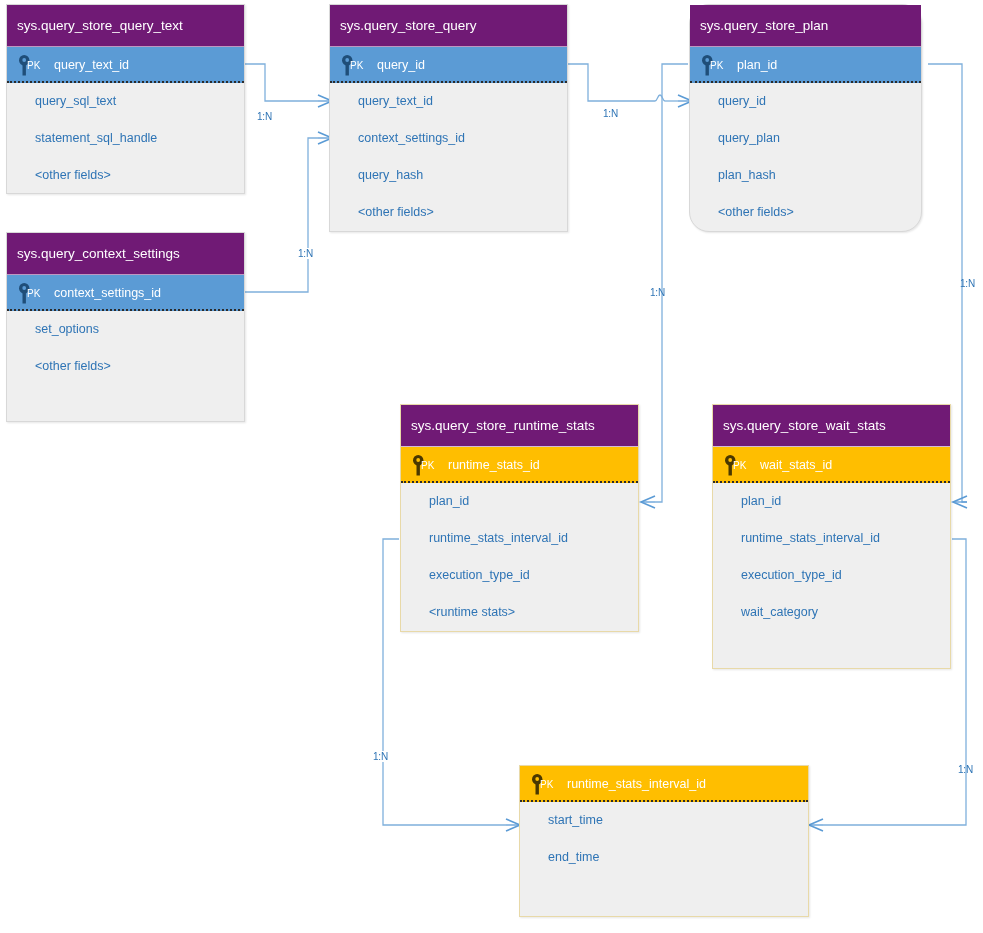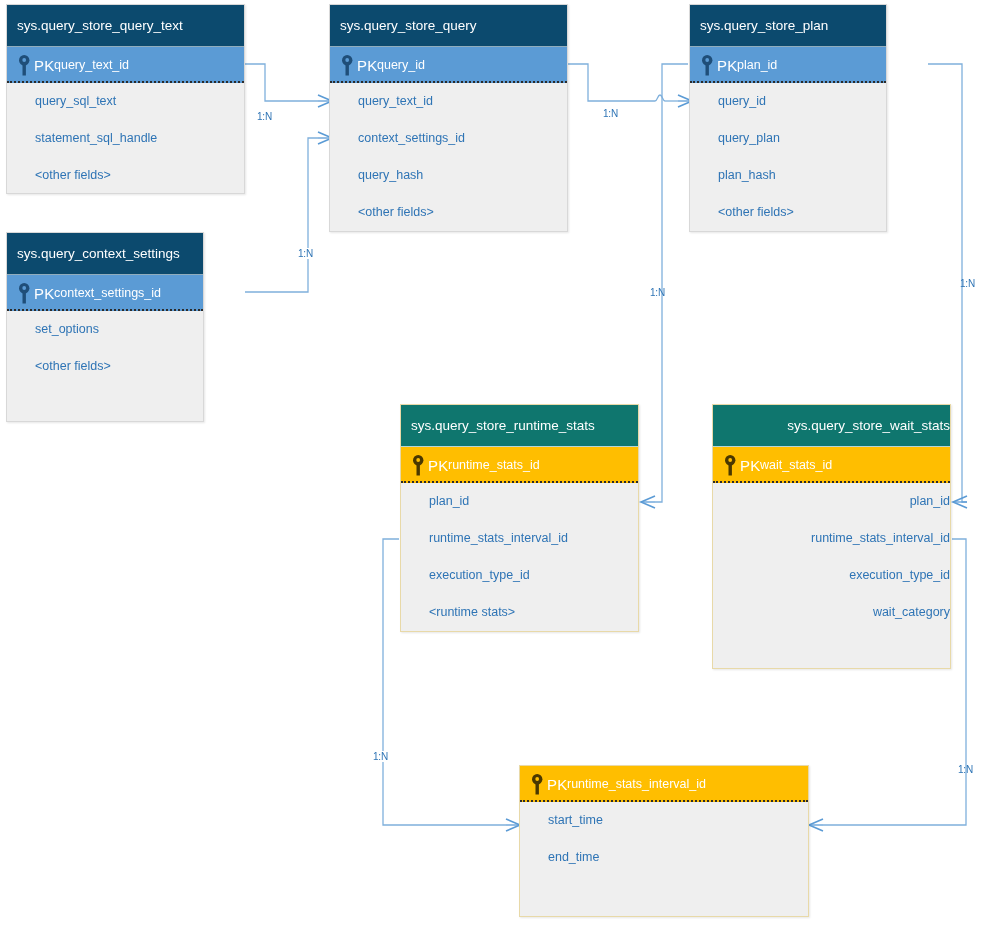--- a/index.html
+++ b/index.html
@@ -50,43 +50,43 @@
     height:36px;
     position:relative;
     border-bottom:2px dotted #2b2b2b;
     overflow:hidden;
   }
   .entity .epk .pkname{
     position:absolute;left:47px;top:0;height:36px;line-height:36px;
     font-size:12.5px;color:#ffffff;white-space:nowrap;
   }
   .entity .epk .pktag{
-    position:absolute;left:27px;top:0;height:36px;line-height:38px;
-    font-size:15px;color:#ffffff;letter-spacing:0.2px;
+    position:absolute;left:20px;top:0;height:36px;line-height:38px;
+    font-size:10px;color:#ffffff;letter-spacing:0.2px;
   }
   .entity .keyicon{
     position:absolute;left:12px;top:8px;width:14px;height:21px;
   }
   .entity .ebody{padding:0;}
   .entity .efield{
     box-sizing:border-box;
     height:37px;
     line-height:37px;
     padding-left:28px;
     font-size:12.5px;
     color:#2E74B5;
     white-space:nowrap;
     overflow:hidden;
   }
 
   
-  .entity.blue .ehead{background:#0c4a6e;}
+  .entity.blue .ehead{background:#701a75;}
   .entity.blue .epk{background:#5B9BD5;}
   
-  .entity.orange .ehead{background:#0f766e;}
+  .entity.orange .ehead{background:#701a75;}
   .entity.orange .epk{background:#FFBE00;}
   .entity.orange{border-color:#E8D9A8;}
   .entity.orange .ehead{border-bottom:1px solid rgba(255,255,255,0.70);}
 </style>
 </head>
 <body>
 
 <div id="canvas">
 
   <svg id="wires" viewBox="0 0 983 933" width="983" height="933">
@@ -201,40 +201,40 @@
       <span class="pkname">query_id</span>
     </div>
     <div class="ebody">
       <div class="efield">query_text_id</div>
       <div class="efield">context_settings_id</div>
       <div class="efield">query_hash</div>
       <div class="efield">&lt;other fields&gt;</div>
     </div>
   </div>
 
-  <div class="entity blue" style="left:689px;top:4px;width:198px;height:228px;">
+  <div class="entity blue" style="left:689px;top:4px;width:233px;height:228px;border-radius:20px;">
     <div class="ehead">sys.query_store_plan</div>
     <div class="epk">
       <svg class="keyicon" viewBox="0 0 14 21">
         <circle cx="5.2" cy="5.2" r="5.2" fill="#1F4E79"></circle>
         <circle cx="5.2" cy="5.0" r="1.9" fill="#5B9BD5"></circle>
         <rect x="3.5" y="9" width="3.4" height="11.5" fill="#1F4E79"></rect>
       </svg>
       <span class="pktag">PK</span>
       <span class="pkname">plan_id</span>
     </div>
     <div class="ebody">
       <div class="efield">query_id</div>
       <div class="efield">query_plan</div>
       <div class="efield">plan_hash</div>
       <div class="efield">&lt;other fields&gt;</div>
     </div>
   </div>
 
-  <div class="entity blue" style="left:6px;top:232px;width:198px;height:190px;">
+  <div class="entity blue" style="left:6px;top:232px;width:239px;height:190px;">
     <div class="ehead">sys.query_context_settings</div>
     <div class="epk">
       <svg class="keyicon" viewBox="0 0 14 21">
         <circle cx="5.2" cy="5.2" r="5.2" fill="#1F4E79"></circle>
         <circle cx="5.2" cy="5.0" r="1.9" fill="#5B9BD5"></circle>
         <rect x="3.5" y="9" width="3.4" height="11.5" fill="#1F4E79"></rect>
       </svg>
       <span class="pktag">PK</span>
       <span class="pkname">context_settings_id</span>
     </div>
@@ -256,21 +256,21 @@
       <span class="pkname">runtime_stats_id</span>
     </div>
     <div class="ebody">
       <div class="efield">plan_id</div>
       <div class="efield">runtime_stats_interval_id</div>
       <div class="efield">execution_type_id</div>
       <div class="efield">&lt;runtime stats&gt;</div>
     </div>
   </div>
 
-  <div class="entity orange" style="left:712px;top:404px;width:239px;height:265px;text-align:right;">
+  <div class="entity orange" style="left:712px;top:404px;width:239px;height:265px;">
     <div class="ehead">sys.query_store_wait_stats</div>
     <div class="epk">
       <svg class="keyicon" viewBox="0 0 14 21">
         <circle cx="5.2" cy="5.2" r="5.2" fill="#4A3800"></circle>
         <circle cx="5.2" cy="5.0" r="1.9" fill="#FFBE00"></circle>
         <rect x="3.5" y="9" width="3.4" height="11.5" fill="#4A3800"></rect>
       </svg>
       <span class="pktag">PK</span>
       <span class="pkname">wait_stats_id</span>
     </div>

